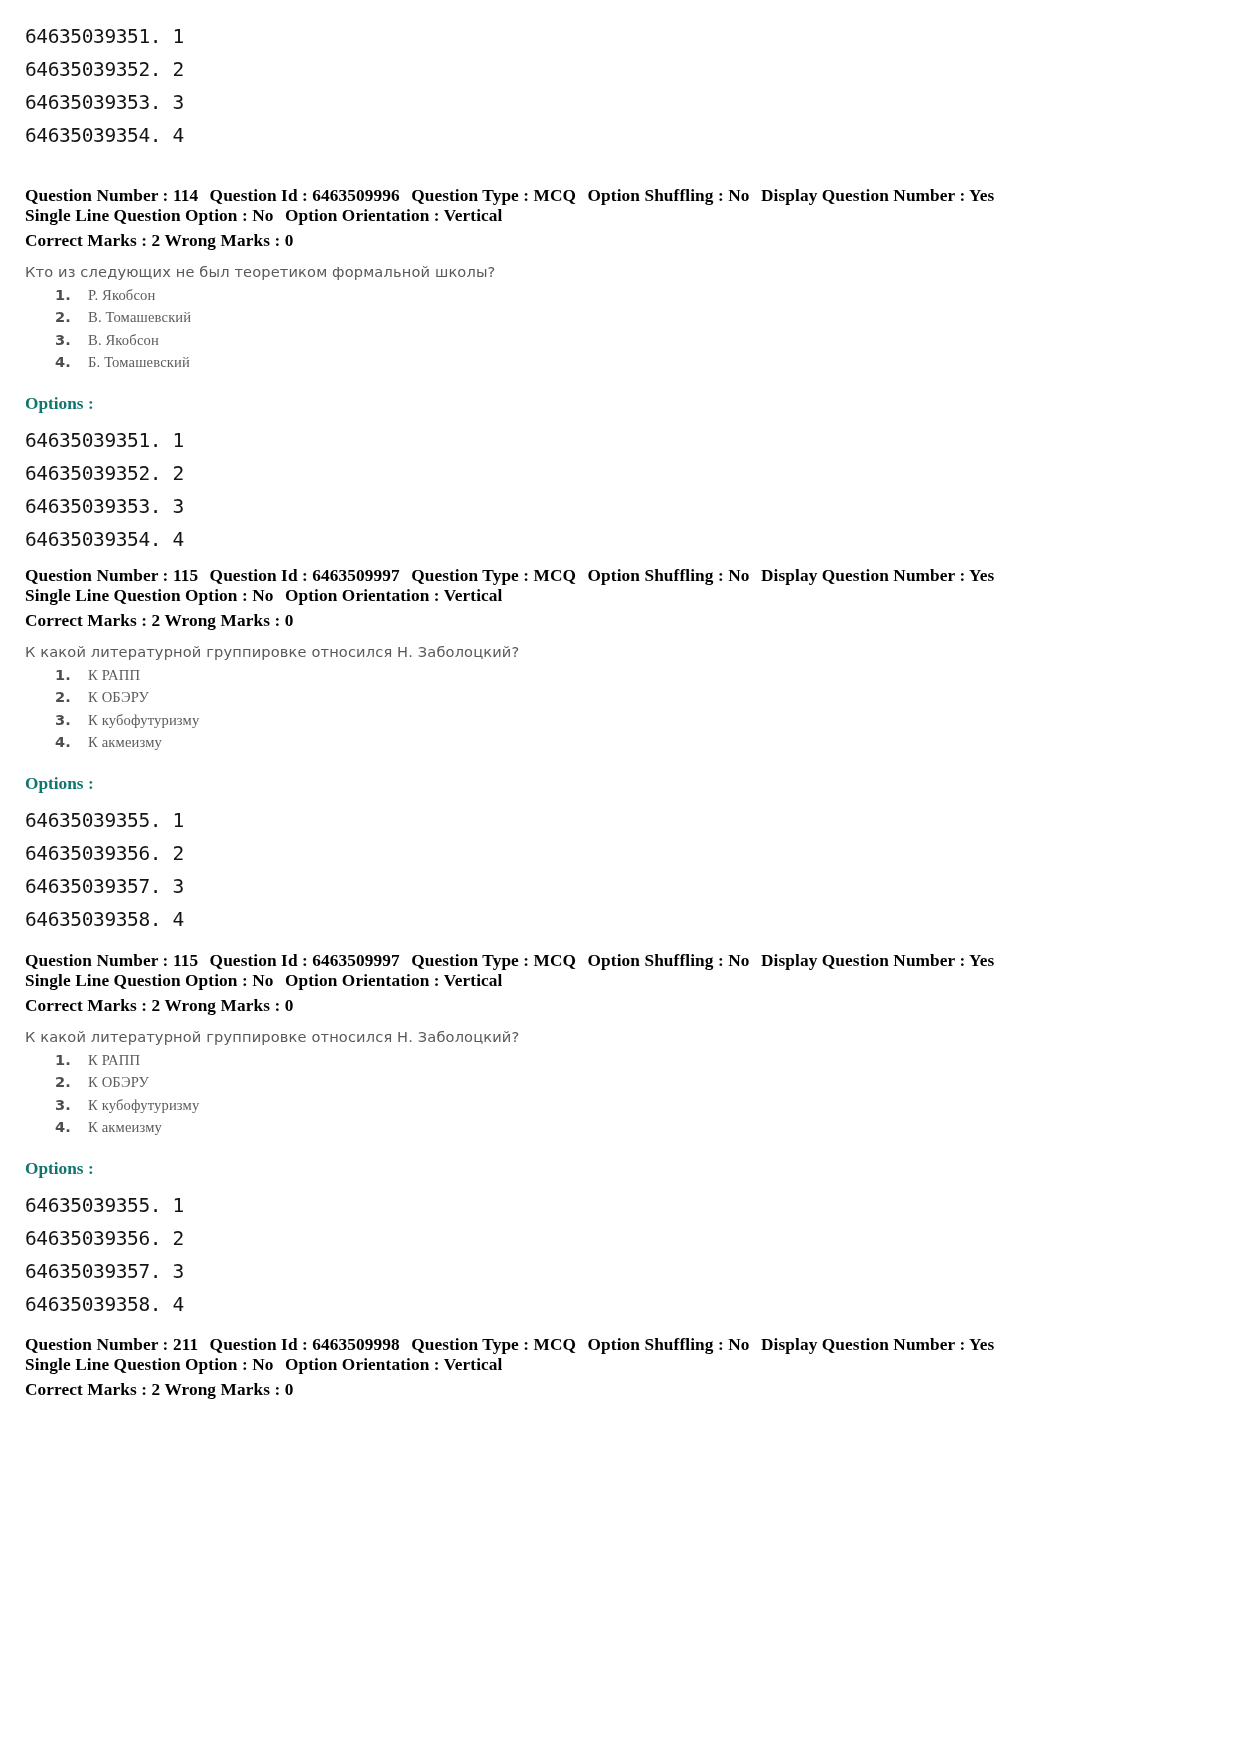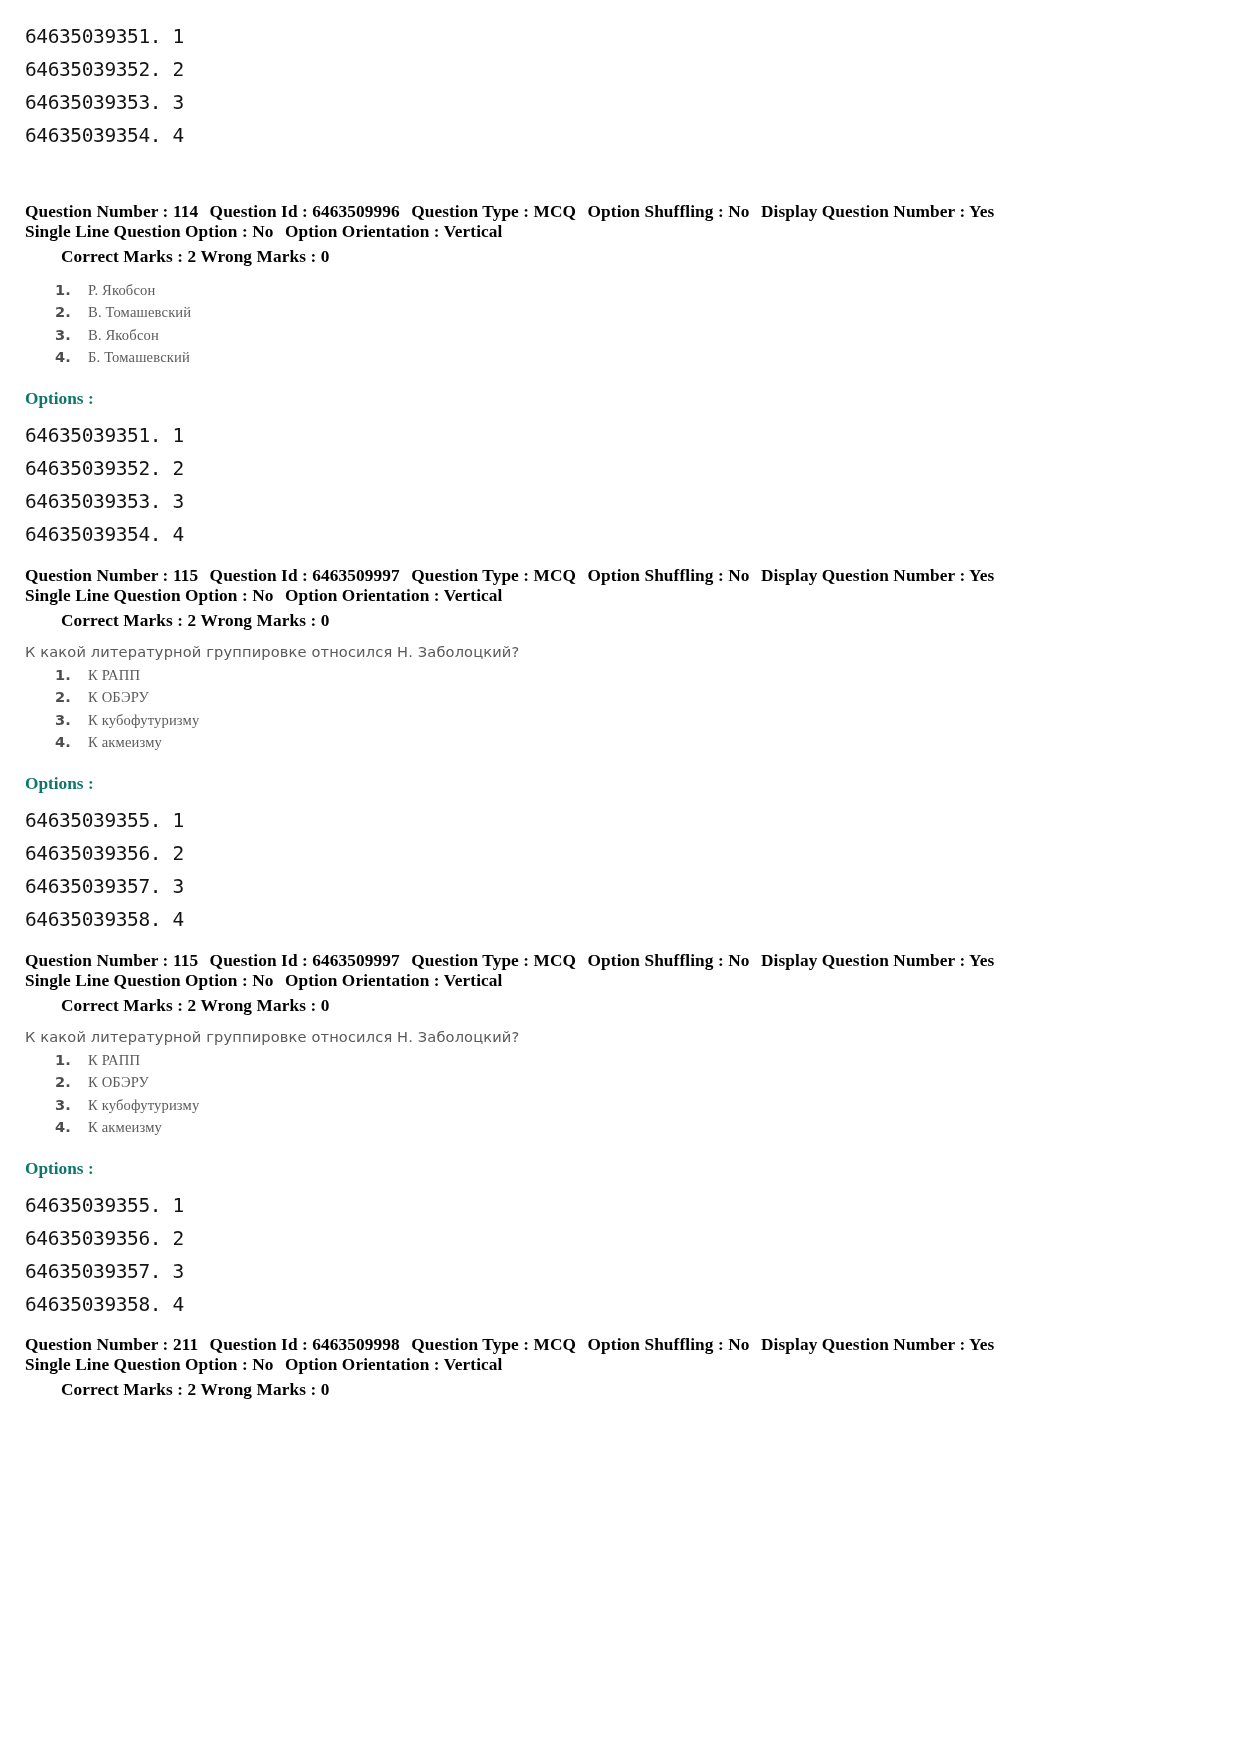--- a/index.html
+++ b/index.html
@@ -64,21 +64,20 @@
   .meta .sp { display: inline-block; width: 7px; }
 
   .marks {
     font-family: "Liberation Serif", serif;
     font-weight: bold;
     font-size: 17.3px;
     line-height: 19.6px;
     color: #000;
     margin-top: 6px;
     letter-spacing: 0.1px;
-    margin-left: 36px;
   }
 
   
   .qbody {
     margin-top: 12px;
     font-family: "DejaVu Sans", sans-serif;
     color: #5a5a5a;
     -webkit-font-smoothing: none;
   }
   .qstem {
@@ -131,21 +130,21 @@
 
   <div class="top-block">
     <ul class="optid-list">
       <li class="optid">64635039351. 1</li>
       <li class="optid">64635039352. 2</li>
       <li class="optid">64635039353. 3</li>
       <li class="optid">64635039354. 4</li>
     </ul>
   </div>
 
-  <div class="qblock" style="top:202px">
+  <div class="qblock" style="top:186px">
     <div class="meta">
       <span>Question Number :</span>
       <span>114</span><span class="sp"></span>
       <span>Question Id :</span>
       <span>6463509996</span><span class="sp"></span>
       <span>Question Type :</span>
       <span>MCQ</span><span class="sp"></span>
       <span>Option Shuffling :</span>
       <span>No</span><span class="sp"></span>
       <span>Display Question Number :</span>
@@ -158,20 +157,21 @@
       <span>Vertical</span>
     </div>
     <div class="marks">
       <span>Correct Marks :</span>
       <span>2</span><span class="sp"></span>
       <span>Wrong Marks :</span>
       <span>0</span>
     </div>
 
     <div class="qbody">
+      <div class="qstem">Кто из следующих не был теоретиком формальной школы?</div>
       <ul class="qchoices">
         <li class="qchoice">
           <span class="num">1.</span>
           <span class="txt">Р. Якобсон</span>
         </li>
         <li class="qchoice">
           <span class="num">2.</span>
           <span class="txt">В. Томашевский</span>
         </li>
         <li class="qchoice">

